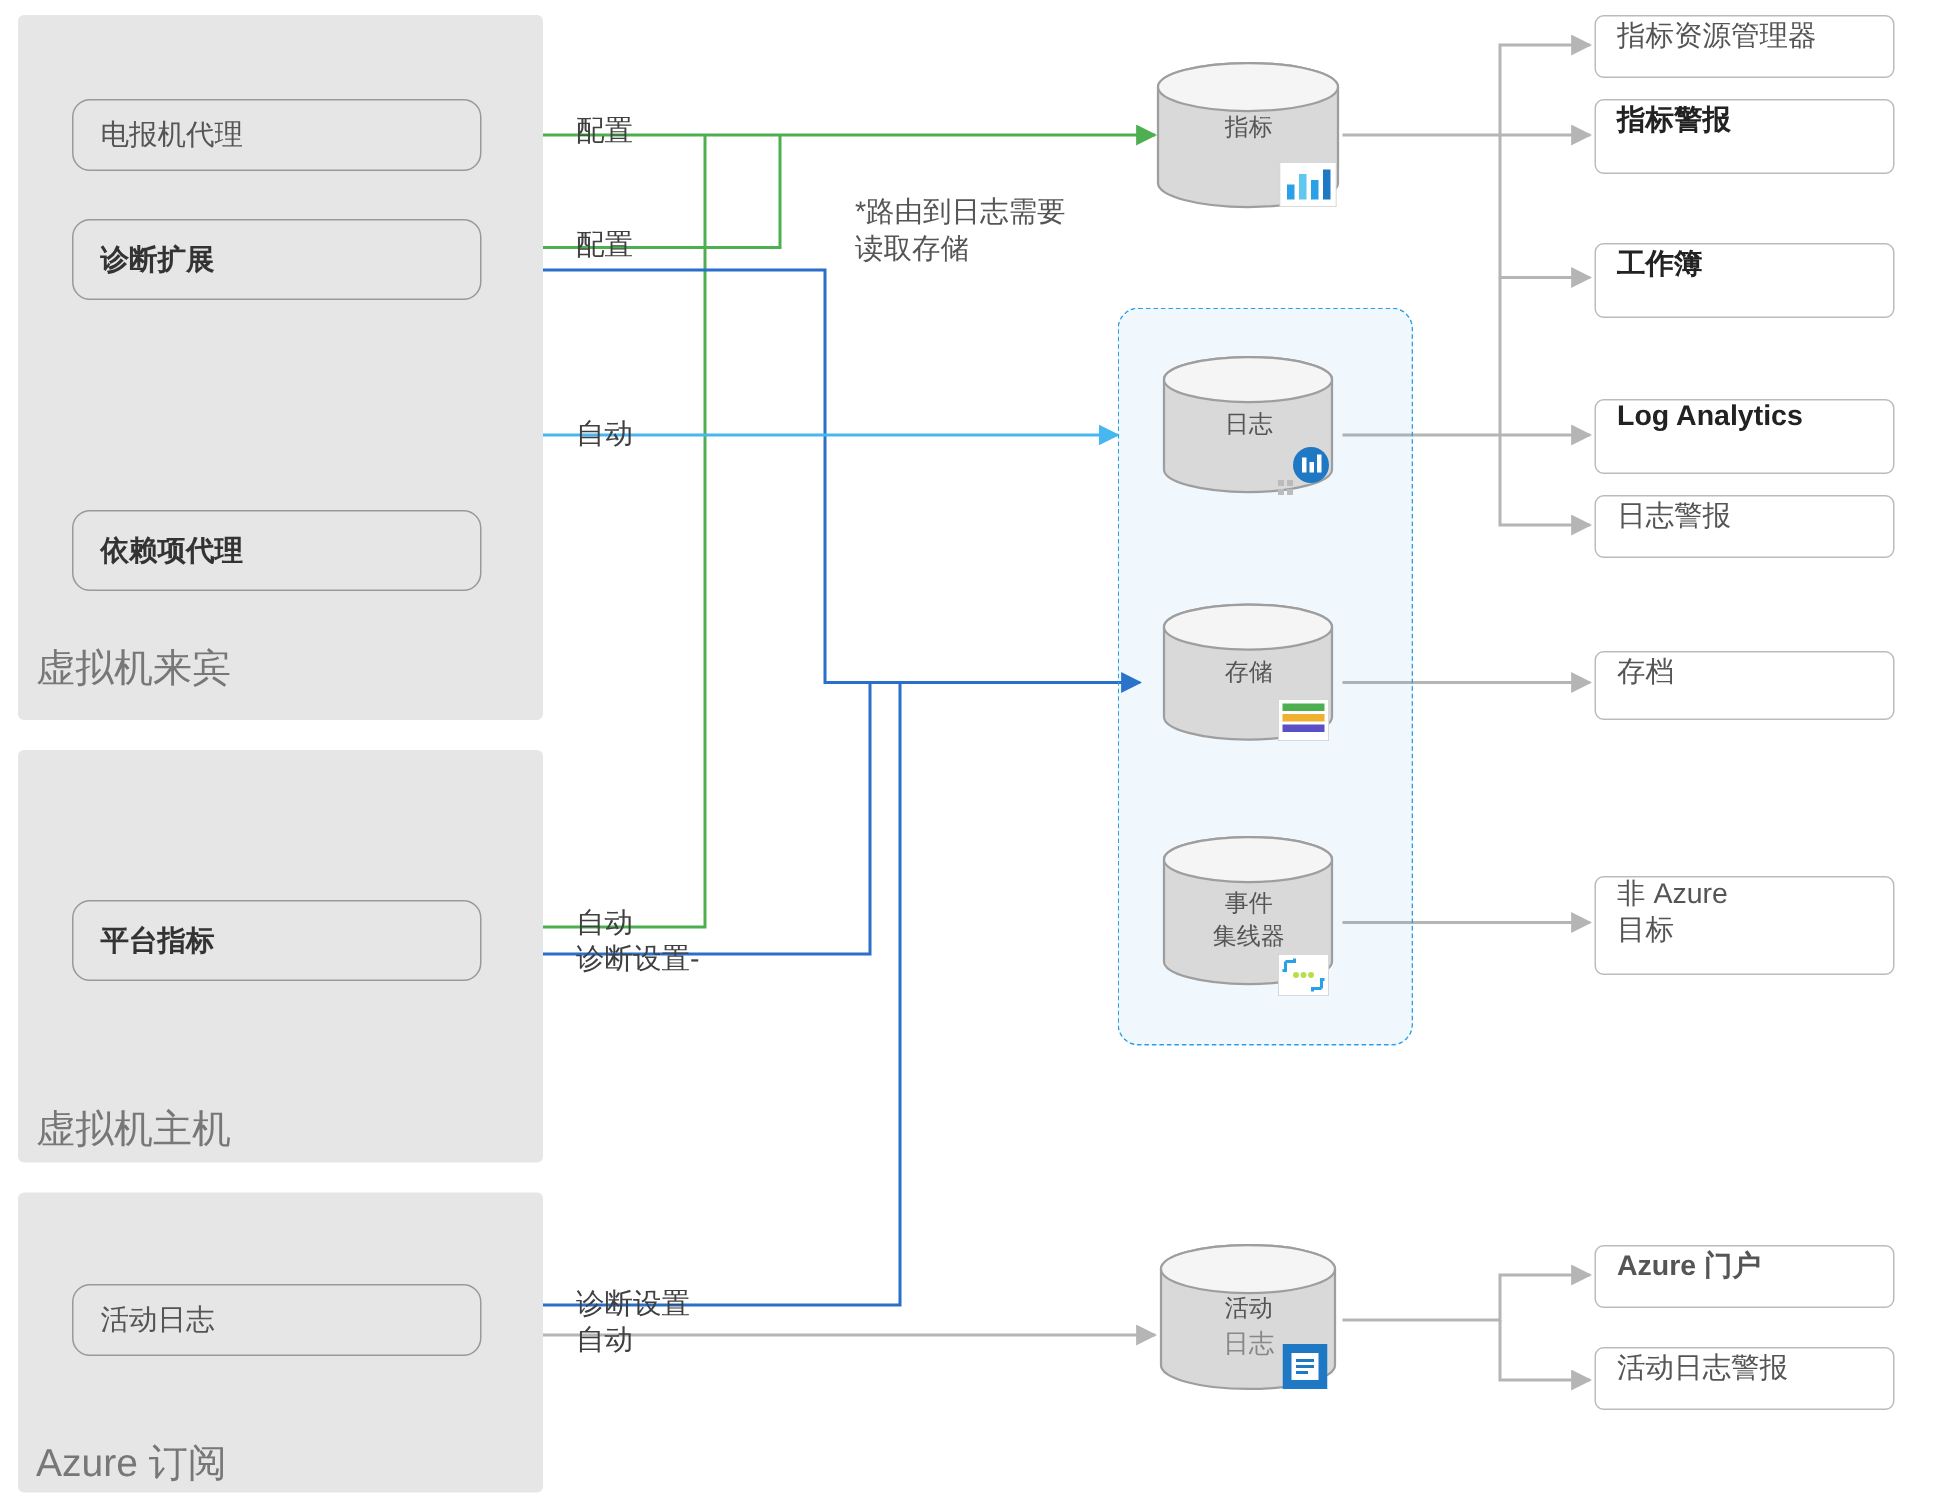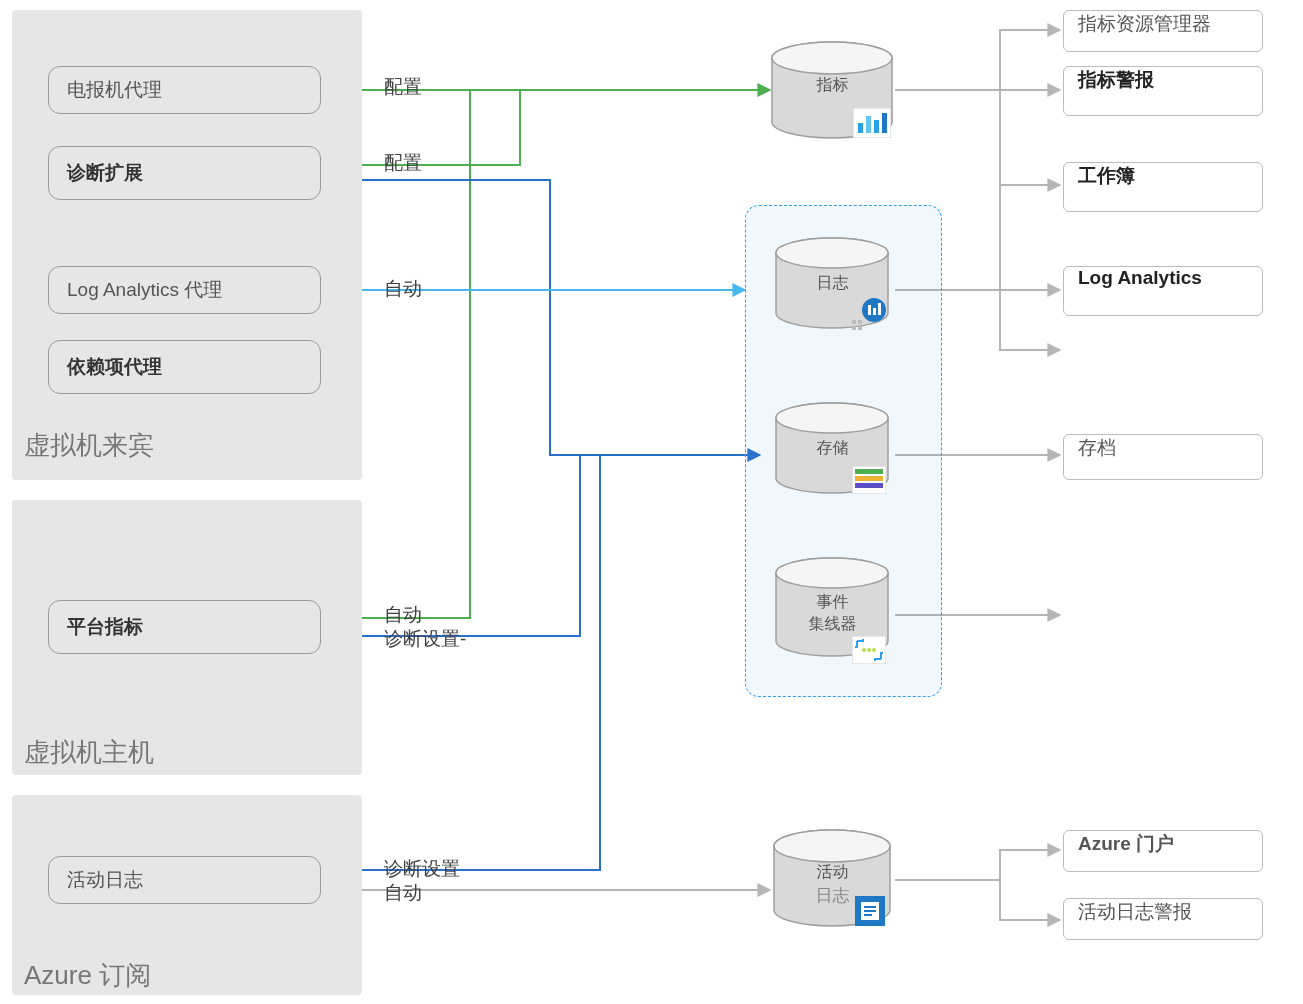--- a/index.html
+++ b/index.html
@@ -77,41 +77,42 @@
   <div class="panel-title" style="left:24px;top:428px;text-align:right;">虚拟机来宾</div>
   <div class="panel-title" style="left:24px;top:735px;">虚拟机主机</div>
   <div class="panel-title" style="left:24px;top:958px;">Azure 订阅</div>
 
   <div class="node-box" style="left:48px;top:66px;width:235px;height:46px;">
       <span>电报机代理</span>
     </div>
   <div class="node-box" style="left:48px;top:146px;width:235px;height:52px;font-weight:700;color:#333;">
       <span>诊断扩展</span>
     </div>
-  <div class="node-box" style="left:48px;top:266px;width:235px;height:46px;">
-      <span>Log Analytics 代理</span>
-    </div>
   <div class="node-box" style="left:48px;top:340px;width:235px;height:52px;font-weight:600;color:#333;">
       <span>依赖项代理</span>
     </div>
   <div class="node-box" style="left:48px;top:600px;width:235px;height:52px;font-weight:600;color:#333;">
       <span>平台指标</span>
     </div>
   <div class="node-box" style="left:48px;top:856px;width:235px;height:46px;">
       <span>活动日志</span>
     </div>
 
   <div class="edge-label" style="left:384px;top:74px;">配置</div>
   <div class="edge-label" style="left:384px;top:150px;">配置</div>
   <div class="edge-label" style="left:384px;top:276px;">自动</div>
   <div class="edge-label" style="left:384px;top:602px;">自动</div>
   <div class="edge-label" style="left:384px;top:626px;">诊断设置-</div>
   <div class="edge-label" style="left:384px;top:856px;">诊断设置</div>
   <div class="edge-label" style="left:384px;top:880px;">自动</div>
 
+  <div class="note" style="left:570px;top:130px;">
+    <span>*路由到日志需要</span><br>
+    <span>读取存储</span>
+  </div>
 
   <div class="blue-container" style="left:745px;top:205px;width:195px;height:490px;"></div>
 
   <svg style="position:absolute;left:770px;top:40px;" width="125" height="100">
     <ellipse cx="62" cy="18" rx="60" ry="16" fill="#f5f5f5" stroke="#9e9e9e" stroke-width="1.5"></ellipse>
     <rect x="2" y="18" width="120" height="64" fill="#d9d9d9"></rect>
     <path d="M2 18 v64 a60 16 0 0 0 120 0 v-64" fill="#d9d9d9" stroke="#9e9e9e" stroke-width="1.5"></path>
     <ellipse cx="62" cy="18" rx="60" ry="16" fill="#f5f5f5" stroke="#9e9e9e" stroke-width="1.5"></ellipse>
   </svg>
   <div class="cyl-label" style="left:770px;top:75px;width:125px;">指标</div>
@@ -188,23 +189,28 @@
     </div>
   <div class="dest-box bold" style="left:1063px;top:66px;width:170px;height:48px;">
       <span>指标警报</span>
     </div>
   <div class="dest-box bold" style="left:1063px;top:162px;width:170px;height:48px;">
       <span>工作簿</span>
     </div>
   <div class="dest-box bold" style="left:1063px;top:266px;width:170px;height:48px;">
       <span>Log Analytics</span>
     </div>
+  <div class="dest-box" style="left:1063px;top:330px;width:170px;height:40px;">
+      <span>日志警报</span>
+    </div>
   <div class="dest-box" style="left:1063px;top:434px;width:170px;height:44px;">
       <span>存档</span>
     </div>
+  <div class="dest-box" style="left:1063px;top:584px;width:170px;height:64px;white-space:pre-line;line-height:1.25;"><span>非 Azure
+目标</span></div>
   <div class="dest-box" style="left:1063px;top:830px;width:170px;height:40px;font-weight:bold;">
       <span>Azure 门户</span>
     </div>
   <div class="dest-box" style="left:1063px;top:898px;width:170px;height:40px;">
       <span>活动日志警报</span>
     </div>
 
 </div>
 
 </body></html>

